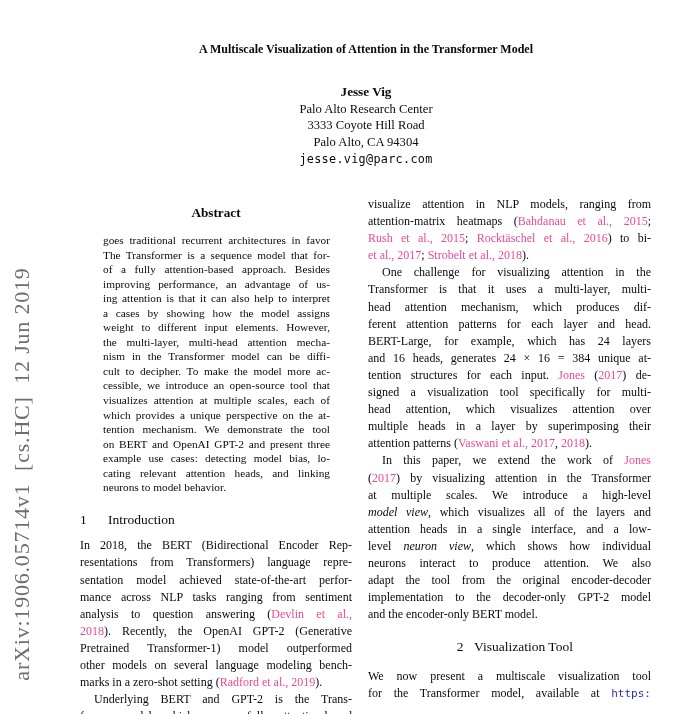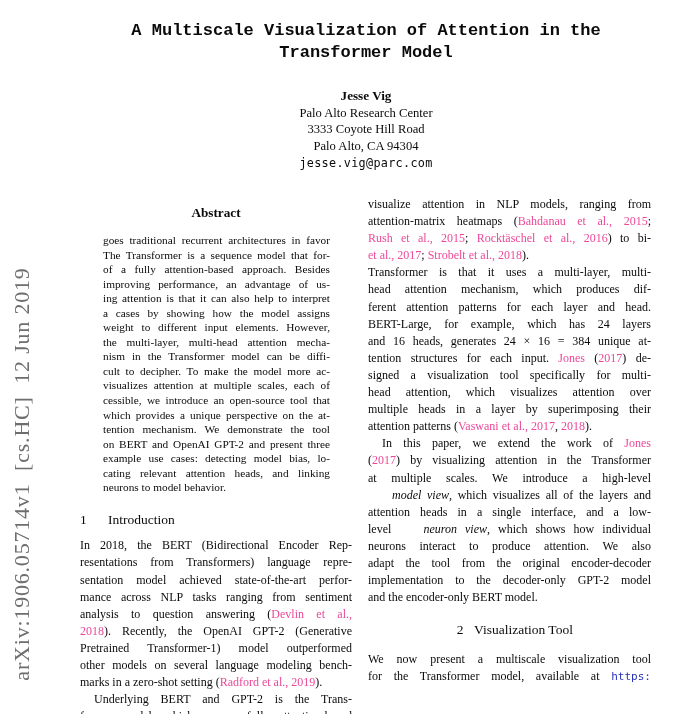--- a/index.html
+++ b/index.html
@@ -28,25 +28,24 @@
 
   
   #header {
     position: absolute;
     left: 80px;
     top: 0;
     width: 572px;
     text-align: center;
   }
   #paper-title {
-    margin-top: 20px;
-    font-size: 17px;
+    margin-top: 38px;
+    font-size: 12px;
     line-height: 22px;
     font-weight: bold;
-    font-family: Liberation Mono, monospace;
   }
   #author-block { margin-top: 24px; }
   #author-name { font-size: 13.2px; line-height: 16.5px; font-weight: bold; }
   .author-line { font-size: 12.6px; line-height: 16.8px; }
   #author-email {
     font-family: "DejaVu Sans Mono", monospace;
     font-size: 11.8px;
     line-height: 17px;
     letter-spacing: 0.3px;
   }
@@ -85,21 +84,21 @@
 
   
   .line {
     text-align: justify;
     text-align-last: justify;
     overflow: hidden;
   }
   .line.last { text-align-last: left; }
   .line.indent { text-indent: 14px; }
   .seg-link { color: #ec4899; }
-  .seg-em { font-style: italic; margin-left: 24px; }
+  .seg-em { font-style: italic; }
   .seg-monolink {
     font-family: "DejaVu Sans Mono", monospace;
     font-size: 11px;
     color: #2832b4;
   }
 </style>
 </head>
 <body>
 
 <div id="page">
@@ -123,22 +122,22 @@
         <div class="line"><span>goes traditional recurrent architectures in favor</span></div>
         <div class="line"><span>The Transformer is a sequence model that for-</span></div>
         <div class="line"><span>of a fully attention-based approach.  Besides</span></div>
         <div class="line"><span>improving performance, an advantage of us-</span></div>
         <div class="line"><span>ing attention is that it can also help to interpret</span></div>
         <div class="line"><span>a cases by showing how the model assigns</span></div>
         <div class="line"><span>weight to different input elements.  However,</span></div>
         <div class="line"><span>the multi-layer, multi-head attention mecha-</span></div>
         <div class="line"><span>nism in the Transformer model can be diffi-</span></div>
         <div class="line"><span>cult to decipher.  To make the model more ac-</span></div>
+        <div class="line"><span>cessible, we introduce an open-source tool that</span></div>
         <div class="line"><span>visualizes attention at multiple scales, each of</span></div>
-        <div class="line"><span>cessible, we introduce an open-source tool that</span></div>
         <div class="line"><span>which provides a unique perspective on the at-</span></div>
         <div class="line"><span>tention mechanism.  We demonstrate the tool</span></div>
         <div class="line"><span>on BERT and OpenAI GPT-2 and present three</span></div>
         <div class="line"><span>example use cases:  detecting model bias, lo-</span></div>
         <div class="line"><span>cating relevant attention heads, and linking</span></div>
         <div class="line last"><span>neurons to model behavior.</span></div>
       </div>
 
     <div id="section1-heading" class="section-heading">
       <span class="sec-num">1</span><span>Introduction</span>
@@ -158,20 +157,21 @@
         <div class="line"><span>former model, which uses a fully attention-based</span></div>
       </div>
   </div>
 
   <div id="col-right">
     <div id="right-body" class="body-text">
         <div class="line"><span>visualize attention in NLP models, ranging from</span></div>
         <div class="line"><span>attention-matrix heatmaps (</span><span class="seg-link">Bahdanau et al., 2015</span><span>;</span></div>
         <div class="line"><span class="seg-link">Rush et al., 2015</span><span>; </span><span class="seg-link">Rocktäschel et al., 2016</span><span>) to bi-</span></div>
         <div class="line last"><span class="seg-link">et al., 2017</span><span>; </span><span class="seg-link">Strobelt et al., 2018</span><span>).</span></div>
+        <div class="line indent"><span>One challenge for visualizing attention in the</span></div>
         <div class="line"><span>Transformer is that it uses a multi-layer, multi-</span></div>
         <div class="line"><span>head attention mechanism, which produces dif-</span></div>
         <div class="line"><span>ferent attention patterns for each layer and head.</span></div>
         <div class="line"><span>BERT-Large, for example, which has 24 layers</span></div>
         <div class="line"><span>and 16 heads, generates 24 × 16 = 384 unique at-</span></div>
         <div class="line"><span>tention structures for each input. </span><span class="seg-link">Jones</span><span> (</span><span class="seg-link">2017</span><span>) de-</span></div>
         <div class="line"><span>signed a visualization tool specifically for multi-</span></div>
         <div class="line"><span>head attention, which visualizes attention over</span></div>
         <div class="line"><span>multiple heads in a layer by superimposing their</span></div>
         <div class="line last"><span>attention patterns (</span><span class="seg-link">Vaswani et al., 2017</span><span>, </span><span class="seg-link">2018</span><span>).</span></div>

